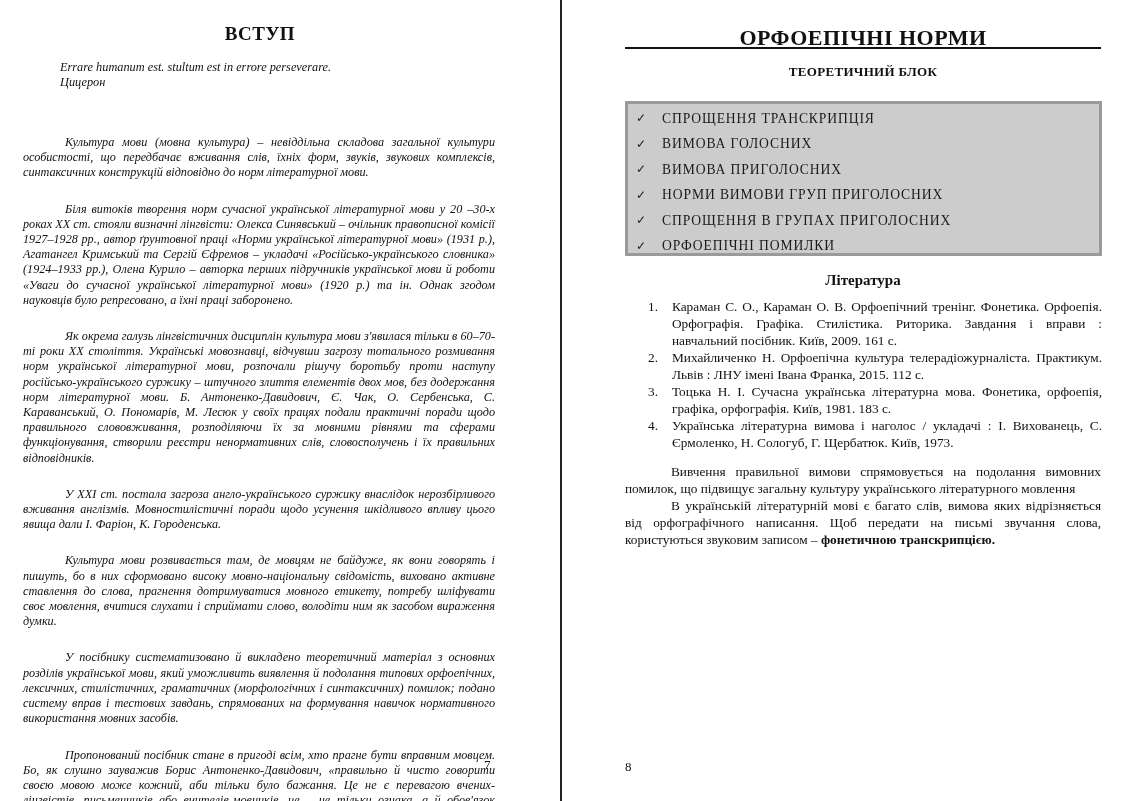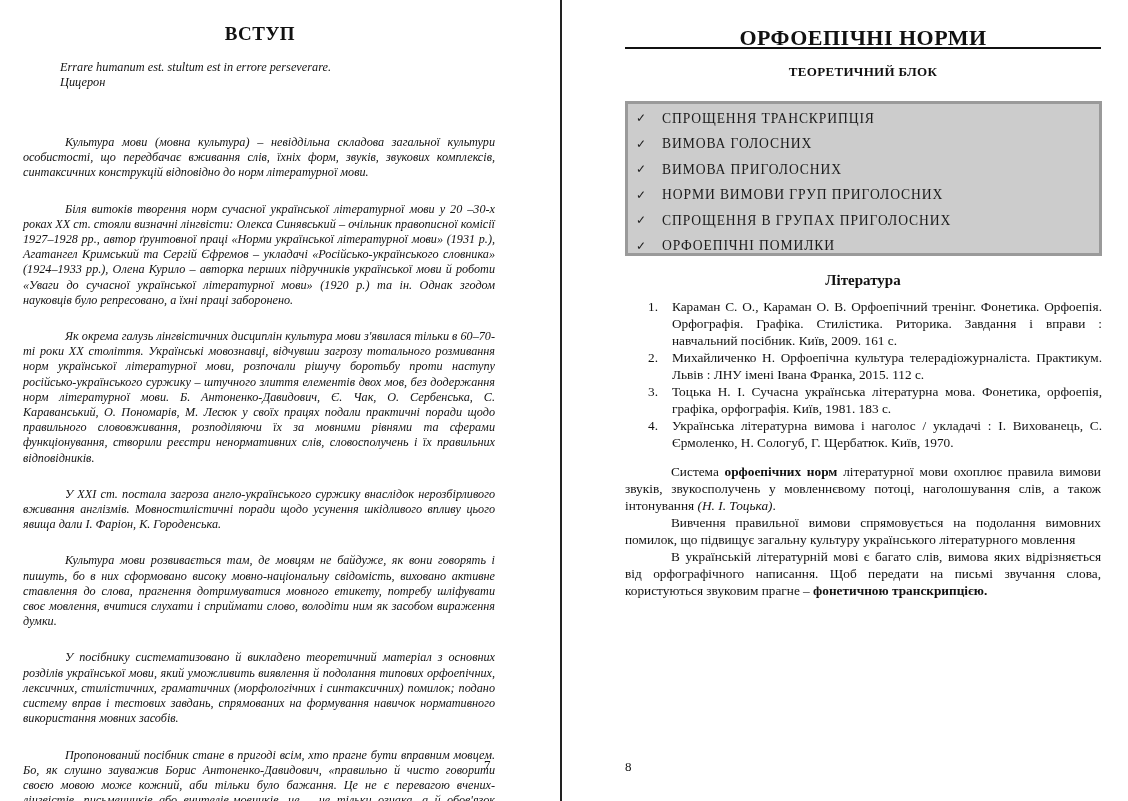--- a/index.html
+++ b/index.html
@@ -143,25 +143,24 @@
       <li>
         <span class="lit-num">2.</span>
         <span class="lit-text">Михайличенко Н. Орфоепічна культура телерадіожурналіста. Практикум. Львів : ЛНУ імені Івана Франка, 2015. 112 с.</span>
       </li>
       <li>
         <span class="lit-num">3.</span>
         <span class="lit-text">Тоцька Н. І. Сучасна українська літературна мова. Фонетика, орфоепія, графіка, орфографія. Київ, 1981. 183 с.</span>
       </li>
       <li>
         <span class="lit-num">4.</span>
-        <span class="lit-text">Українська літературна вимова і наголос / укладачі : І. Вихованець, С. Єрмоленко, Н. Сологуб, Г. Щербатюк. Київ, 1970.</span>
+        <span class="lit-text">Українська літературна вимова і наголос / укладачі : І. Вихованець, С. Єрмоленко, Н. Сологуб, Г. Щербатюк. Київ, 1973.</span>
       </li>
     </ol>
 
     <div class="rp-body">
-      <p><span>Система </span><b>орфоепічних норм</b><span> літературної мови охоплює правила вимови звуків, звукосполучень у мовленнєвому потоці, наголошування слів, а також інтонування </span><i>(Н. І. Тоцька)</i><span>.</span></p>
       <p>Вивчення правильної вимови спрямовується на подолання вимовних помилок, що підвищує загальну культуру українського літературного мовлення</p>
-      <p><span>В українській літературній мові є багато слів, вимова яких відрізняється від орфографічного написання. Щоб передати на письмі звучання слова, користуються звуковим прагне – </span><b>фонетичною транскрипцією.</b></p>
+      <p><span>В українській літературній мові є багато слів, вимова яких відрізняється від орфографічного написання. Щоб передати на письмі звучання слова, користуються звуковим записом – </span><b>фонетичною транскрипцією.</b></p>
     </div>
 
     <div class="page-num-right">8</div>
   </div>
 </div>
 
 </body></html>

